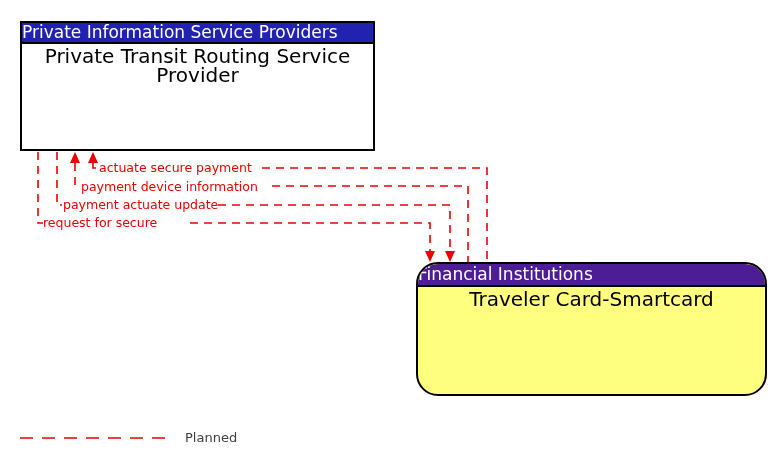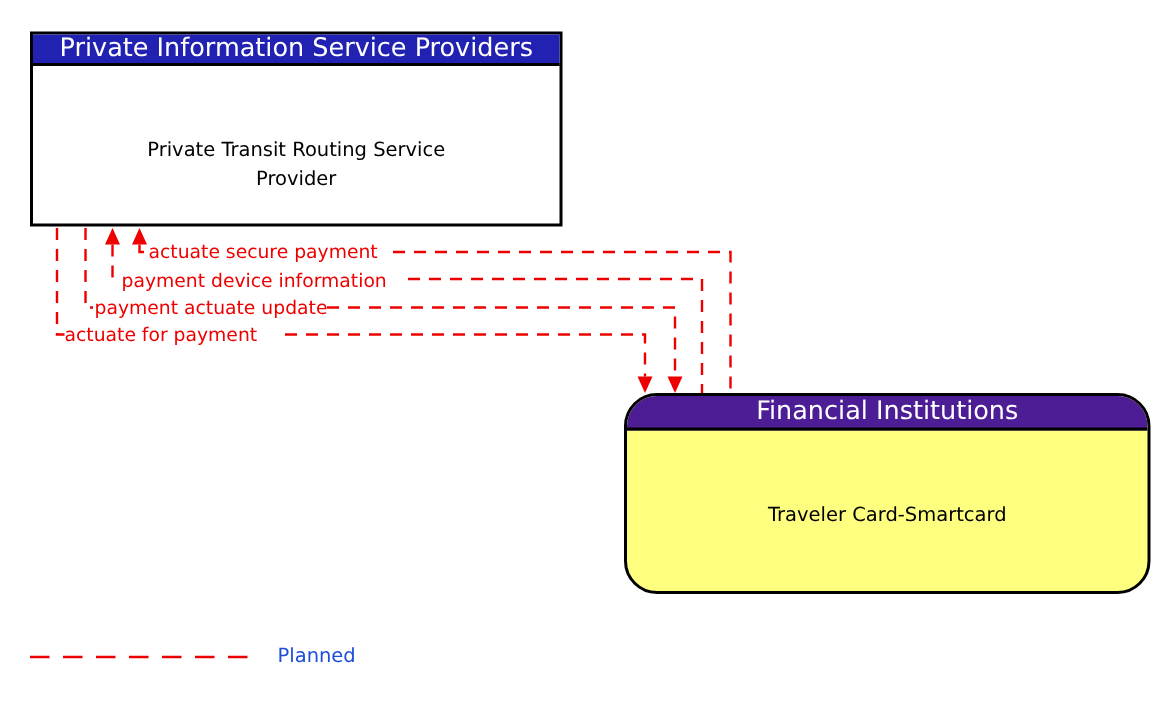--- a/index.html
+++ b/index.html
@@ -45,47 +45,46 @@
     background: #FFFF7F;
   }
   .entity-header {
     box-sizing: border-box;
     width: 100%;
     height: 21px;
     line-height: 19px;
     border-bottom: 2px solid #000000;
     color: #ffffff;
     font-size: 17px;
-    text-align: center;
+    text-align: left;
     white-space: nowrap;
   }
   .entity-header.blue { background: #2222B2; }
   .entity-header.maroon { background: #4c1d95; height: 23px; line-height: 21px; }
   .entity-body {
     color: #000000;
-    font-size: 13px;
+    font-size: 20px;
     line-height: 19px;
     text-align: center;
     padding-top: 3px;
     white-space: pre-line;
-    margin-top: 44px;
   }
   
   .flow-label {
     position: absolute;
     color: #EE0000;
     font-size: 12.5px;
     line-height: 13px;
     white-space: nowrap;
   }
   .legend-label {
     position: absolute;
     left: 185px;
     top: 431px;
-    color: #1d4ed8;
+    color: #404040;
     font-size: 13px;
     line-height: 14px;
     white-space: nowrap;
   }
   .flow-line {
     stroke: #EE0000;
     stroke-width: 1.6;
     fill: none;
     stroke-dasharray: 8 6;
   }
@@ -133,17 +132,17 @@
   </div>
 
   <div class="entity-box bottom">
     <div class="entity-header maroon">Financial Institutions</div>
     <div class="entity-body">Traveler Card-Smartcard</div>
   </div>
 
   <span class="flow-label" style="left:99px; top:161px;">actuate secure payment</span>
   <span class="flow-label" style="left:81px; top:180px;">payment device information</span>
   <span class="flow-label" style="left:63px; top:198px;">payment actuate update</span>
-  <span class="flow-label" style="left:43px; top:216px;">actuate for payment</span>
+  <span class="flow-label" style="left:43px; top:216px;">request for secure</span>
 
   <span class="legend-label">Planned</span>
 
 </div>
 
 </body></html>

